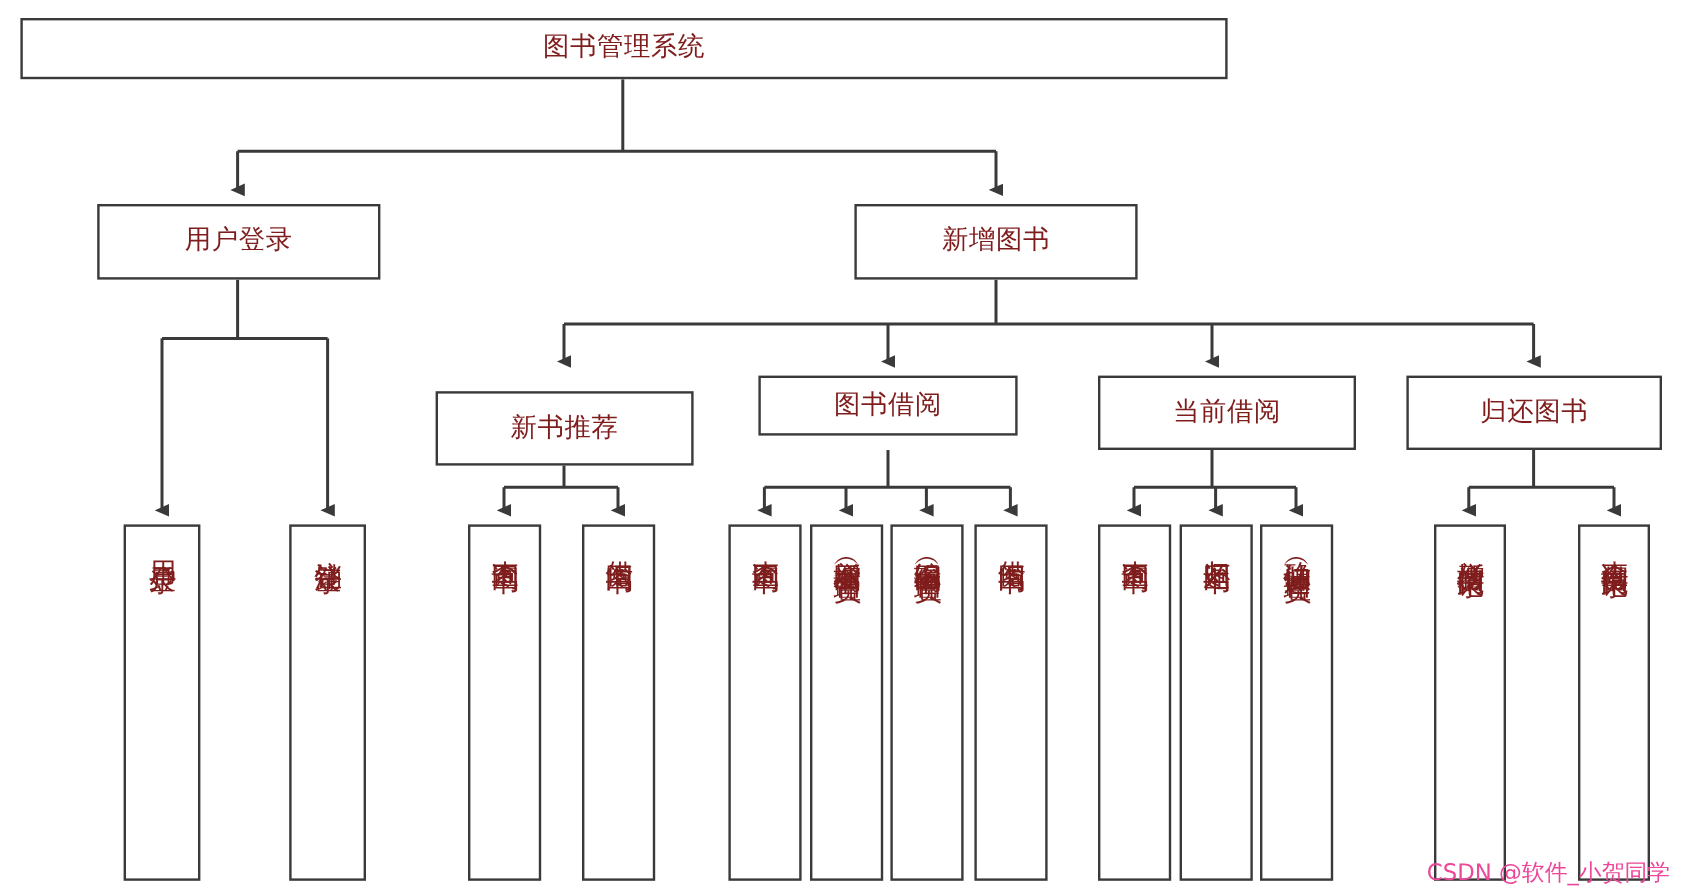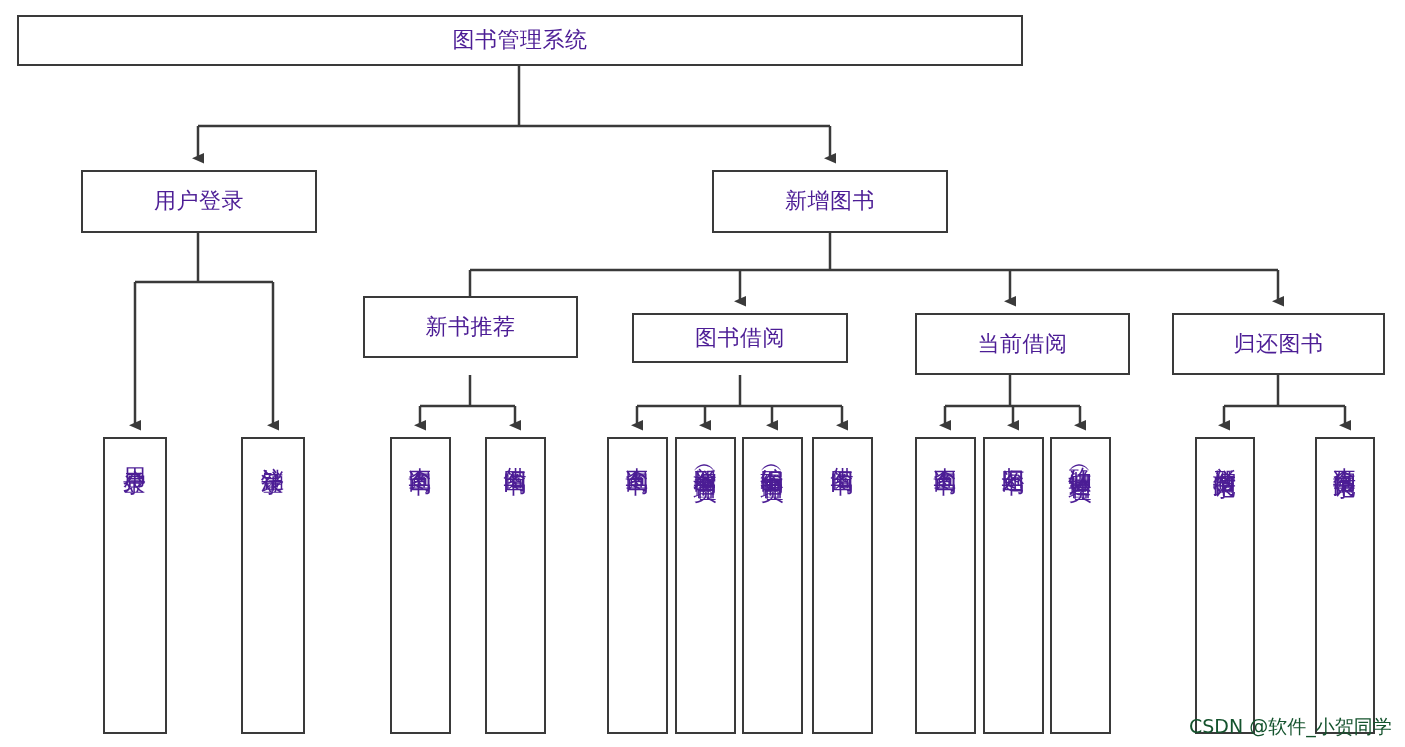--- a/index.html
+++ b/index.html
@@ -32,42 +32,42 @@
     display: flex;
     align-items: center;
     justify-content: center;
     color: #1b1b1b;
   }
   .node-label {
     font-size: 22px;
     line-height: 1.12;
     letter-spacing: 0.5px;
     white-space: nowrap;
-    color: #4c1d95;
+    color: #7f1d1d;
   }
   .node-box.vertical {
     align-items: flex-start;
     justify-content: center;
     padding-top: 10px;
   }
   .node-box.vertical .node-label {
     writing-mode: vertical-rl;
     text-orientation: upright;
     white-space: normal;
     font-size: 23px;
     line-height: 1.05;
     letter-spacing: 2px;
     max-height: 282px;
   }
   .watermark {
     position: absolute;
     left: 1189px;
     top: 714px;
     font-size: 19px;
-    color: #14532d;
+    color: #ec4899;
     white-space: nowrap;
     font-family: "DejaVu Sans", "Liberation Sans", sans-serif;
   }
 </style>
 </head>
 <body>
 
 <div id="canvas">
 
   <svg id="diagram-svg" viewBox="0 0 1405 747">
@@ -127,21 +127,21 @@
     <span class="node-label">图书管理系统</span>
   </div>
 
   <div class="node-box" style="left:81px; top:170px; width:236px; height:63px;">
     <span class="node-label">用户登录</span>
   </div>
   <div class="node-box" style="left:712px; top:170px; width:236px; height:63px;">
     <span class="node-label">新增图书</span>
   </div>
 
-  <div class="node-box" style="left:363px; top:296px; width:215px; height:62px;">
+  <div class="node-box" style="left:363px; top:326px; width:215px; height:62px;">
     <span class="node-label">新书推荐</span>
   </div>
   <div class="node-box" style="left:632px; top:313px; width:216px; height:50px;">
     <span class="node-label">图书借阅</span>
   </div>
   <div class="node-box" style="left:903px; top:313px; width:215px; height:62px;margin-left:12px;">
     <span class="node-label">当前借阅</span>
   </div>
   <div class="node-box" style="left:1172px; top:313px; width:213px; height:62px;">
     <span class="node-label">归还图书</span>

